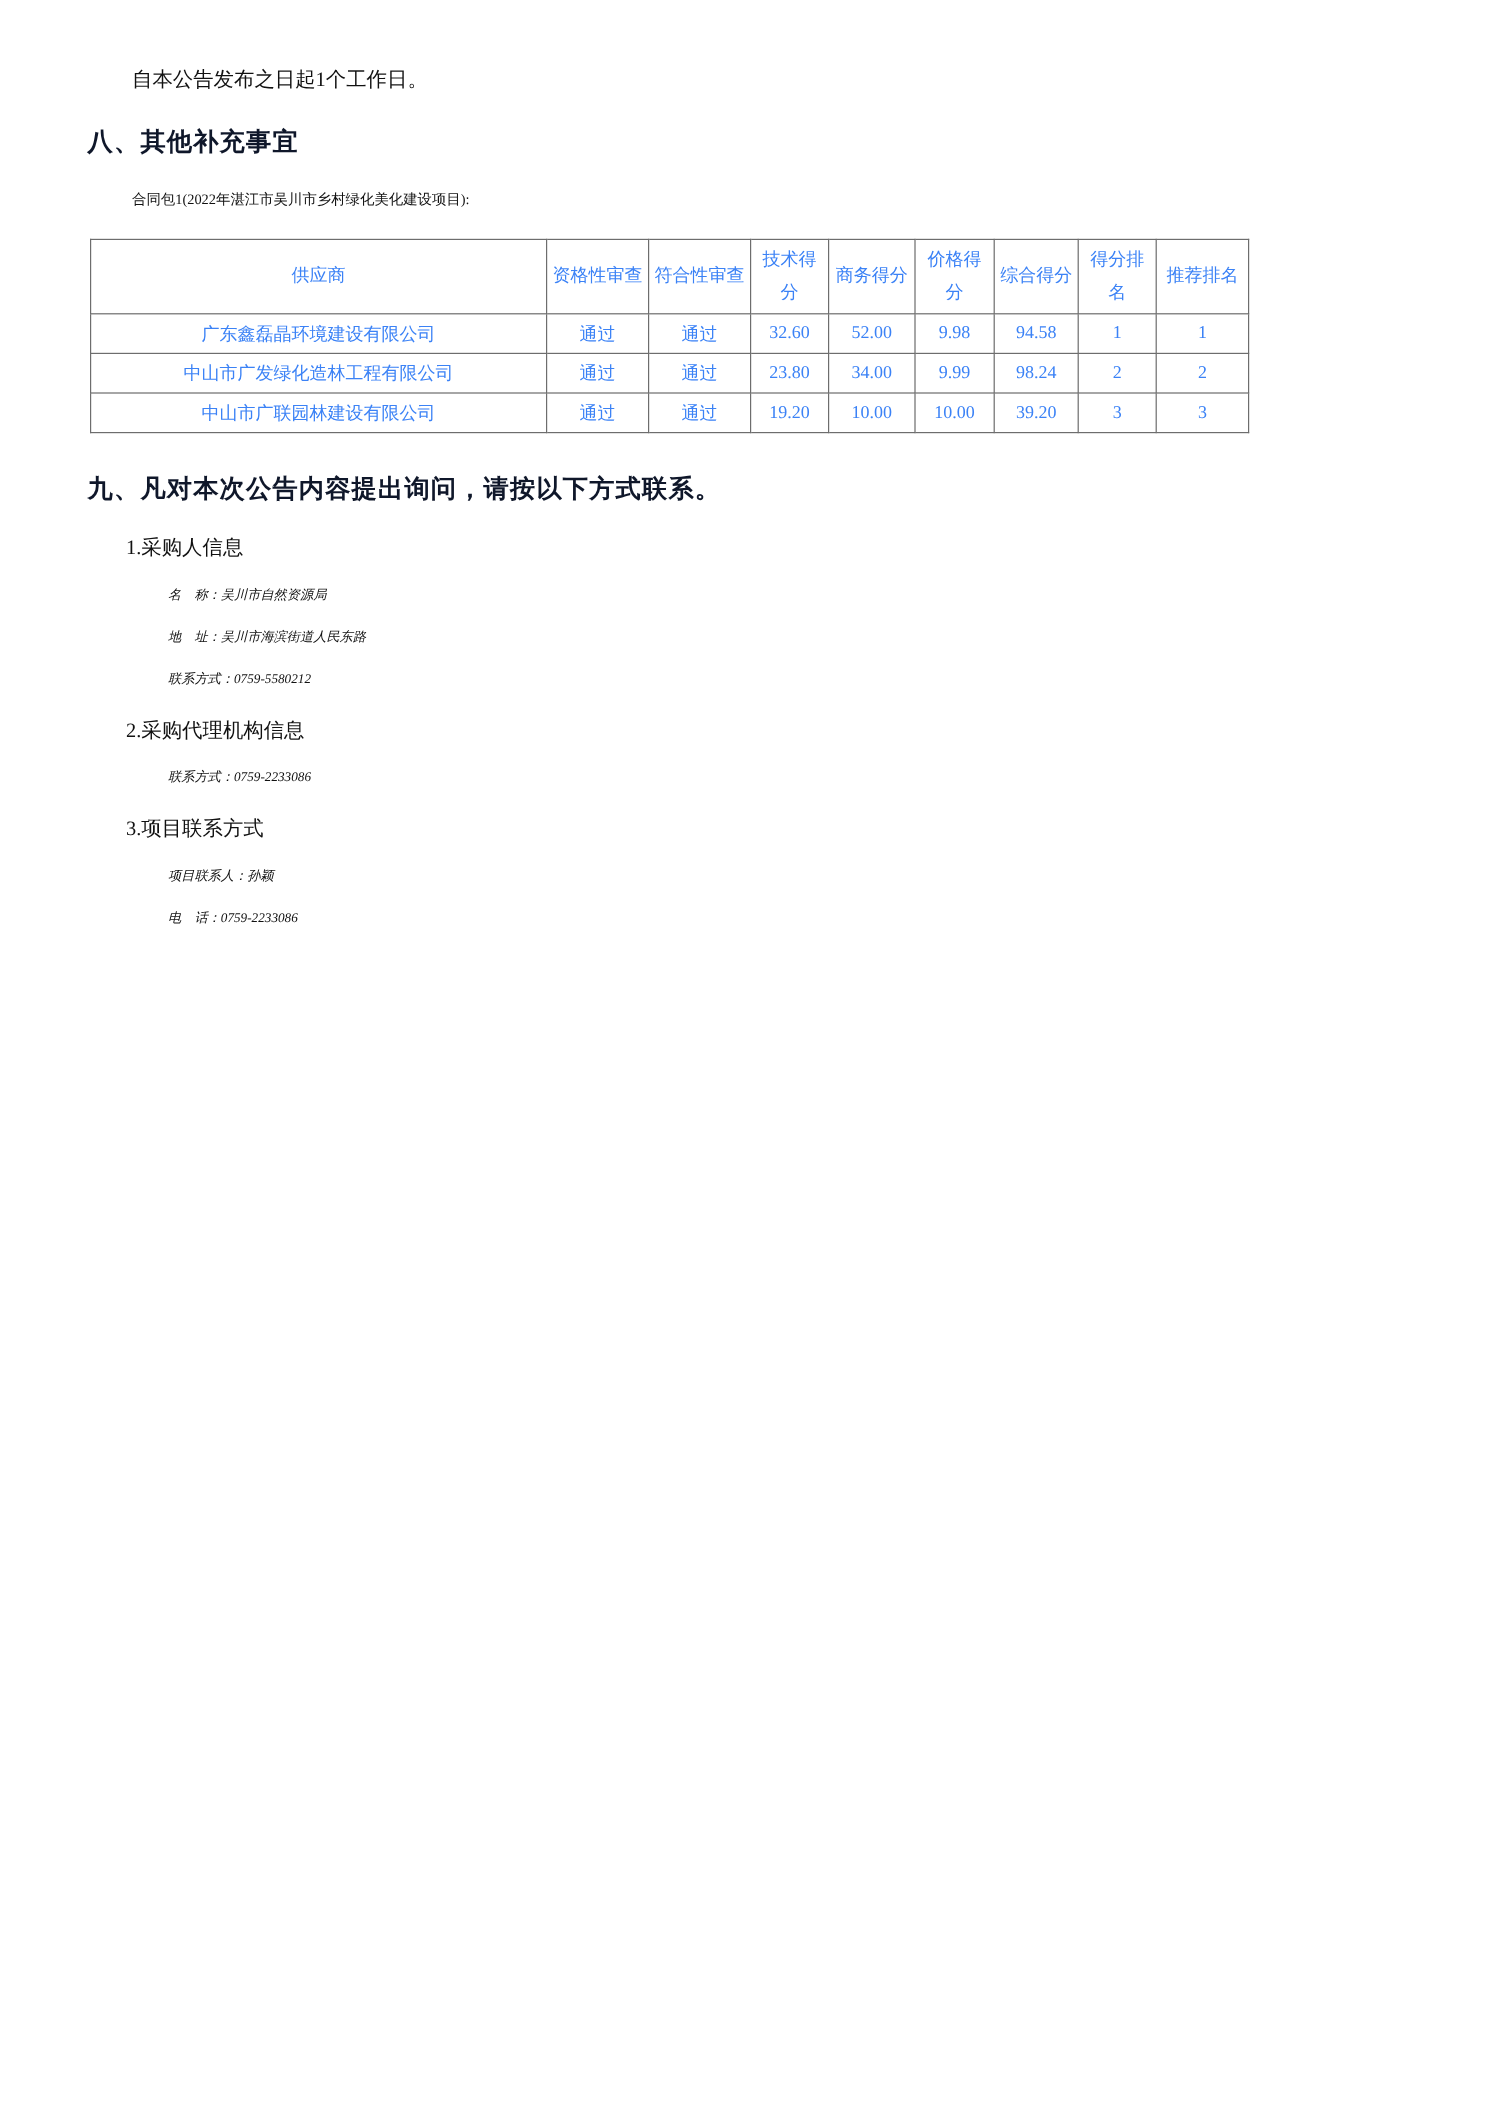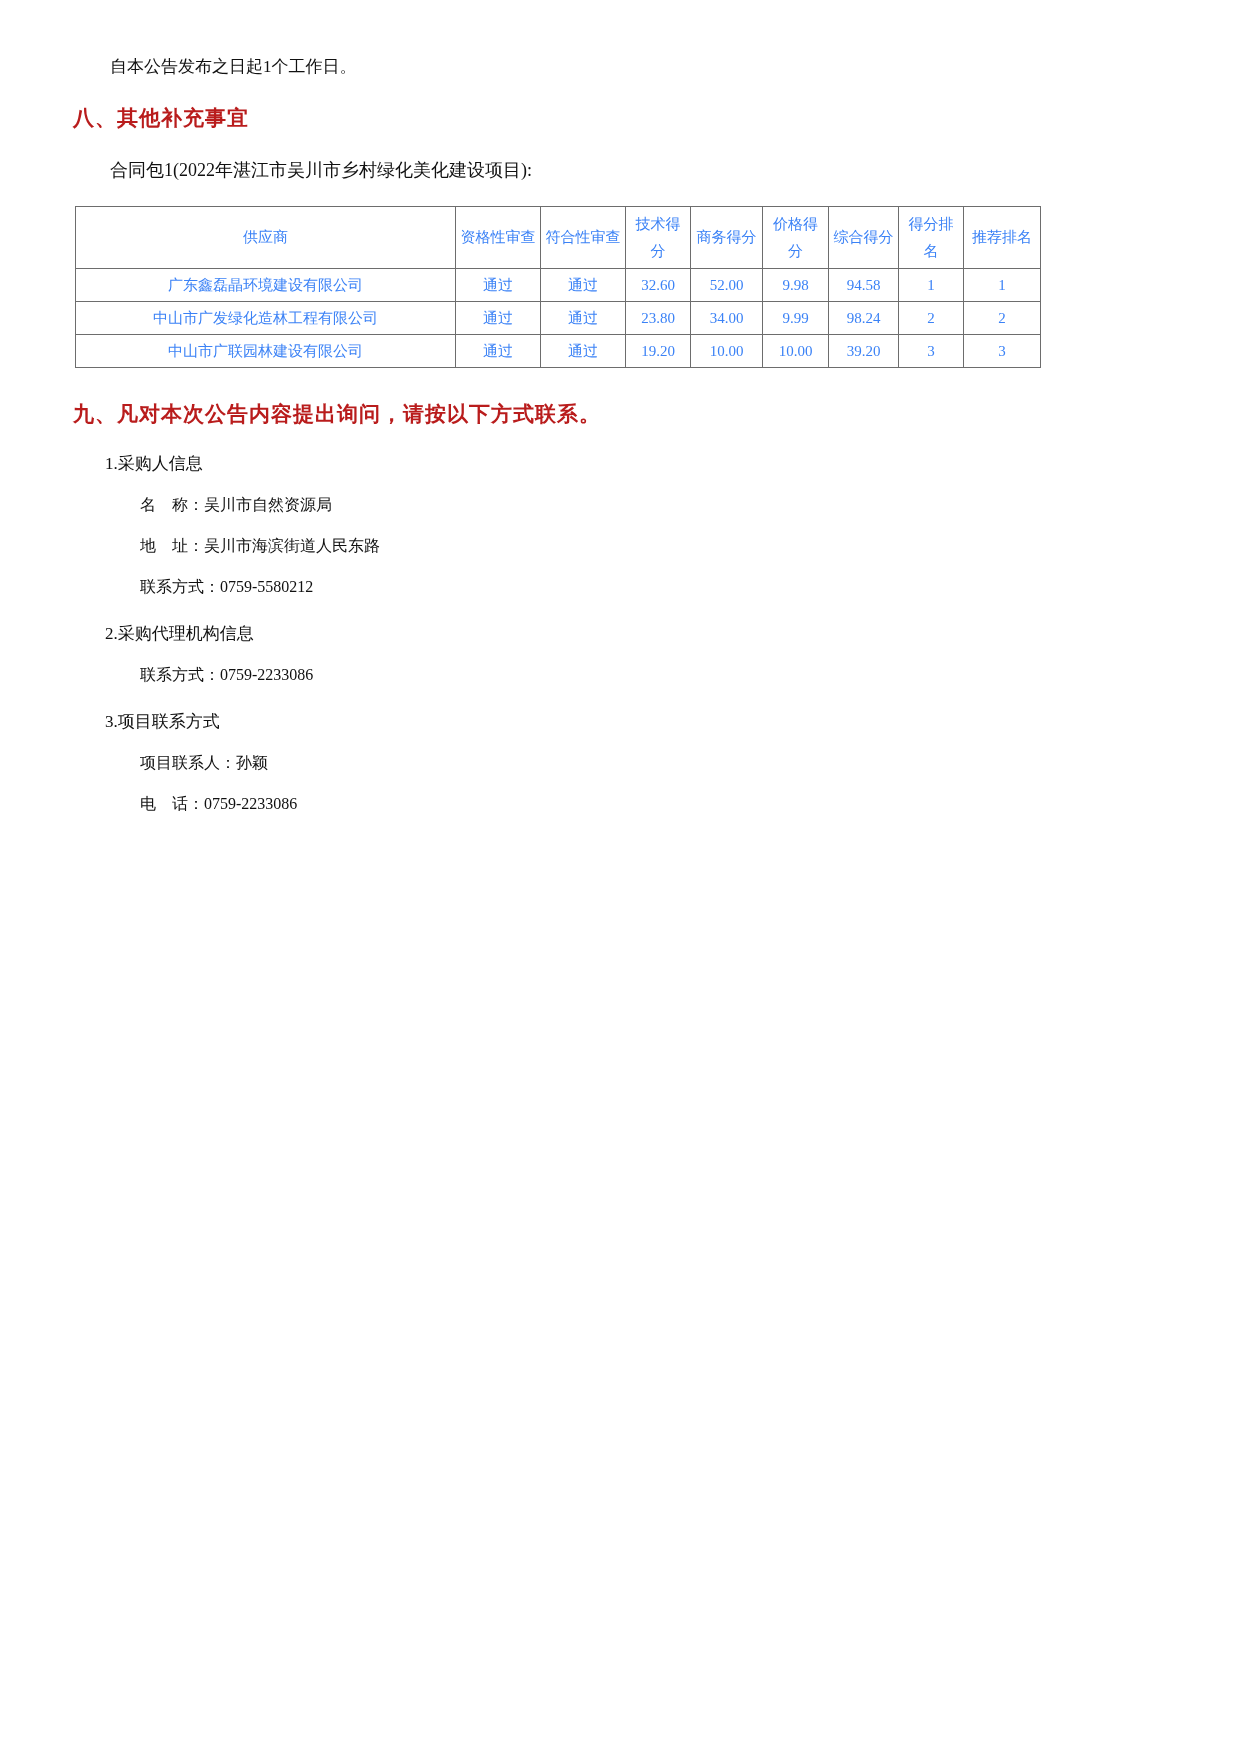--- a/index.html
+++ b/index.html
@@ -3,38 +3,38 @@
 <meta charset="utf-8">
 <style>
   * { box-sizing: border-box; }
   html, body { margin: 0; padding: 0; background: #ffffff; }
   .page {
     width: 1242px; height: 1617px; background: #ffffff;
     font-family: "Liberation Serif", "DejaVu Serif", serif;
     color: #111111; position: relative; overflow: hidden;
   }
   .intro { font-size: 17px; margin: 55px 0 0 110px; }
-  .sec-heading { font-size: 21px; font-weight: bold; letter-spacing: 1px; color: #b91c1c; }
+  .sec-heading { font-size: 21px; font-weight: bold; letter-spacing: 1px; color: #0f172a; }
   .h8 { margin: 26px 0 0 73px; }
-  .pkg { font-size: 18px; margin: 26px 0 0 110px; }
+  .pkg { font-size: 12px; margin: 26px 0 0 110px; }
 
   table.score {
     border-collapse: collapse; margin: 24px 0 0 75px;
     table-layout: fixed; width: 965px; font-size: 15px; color: #3b82f6;
   }
   table.score th, table.score td {
     border: 1px solid #6d6d6d; text-align: center;
     font-weight: normal; padding: 0 3px; overflow: hidden;
   }
   table.score thead th { height: 62px; line-height: 1.8; vertical-align: middle; }
   table.score tbody td { height: 33px; vertical-align: middle; }
 
   .h9 { margin: 32px 0 0 73px; }
   .blk-title { font-size: 17px; margin: 24px 0 0 105px; }
-  .blk-line  { font-size: 16px; margin: 20px 0 0 140px; }
+  .blk-line  { font-size: 11px; margin: 20px 0 0 140px; font-style: italic; }
   .signature { font-size: 17px; text-align: right; margin: 24px 202px 0 0; }
 </style>
 </head>
 <body>
 
 <div class="page">
 
   <p class="intro">自本公告发布之日起1个工作日。</p>
 
   <h2 class="sec-heading h8">八、其他补充事宜</h2>

